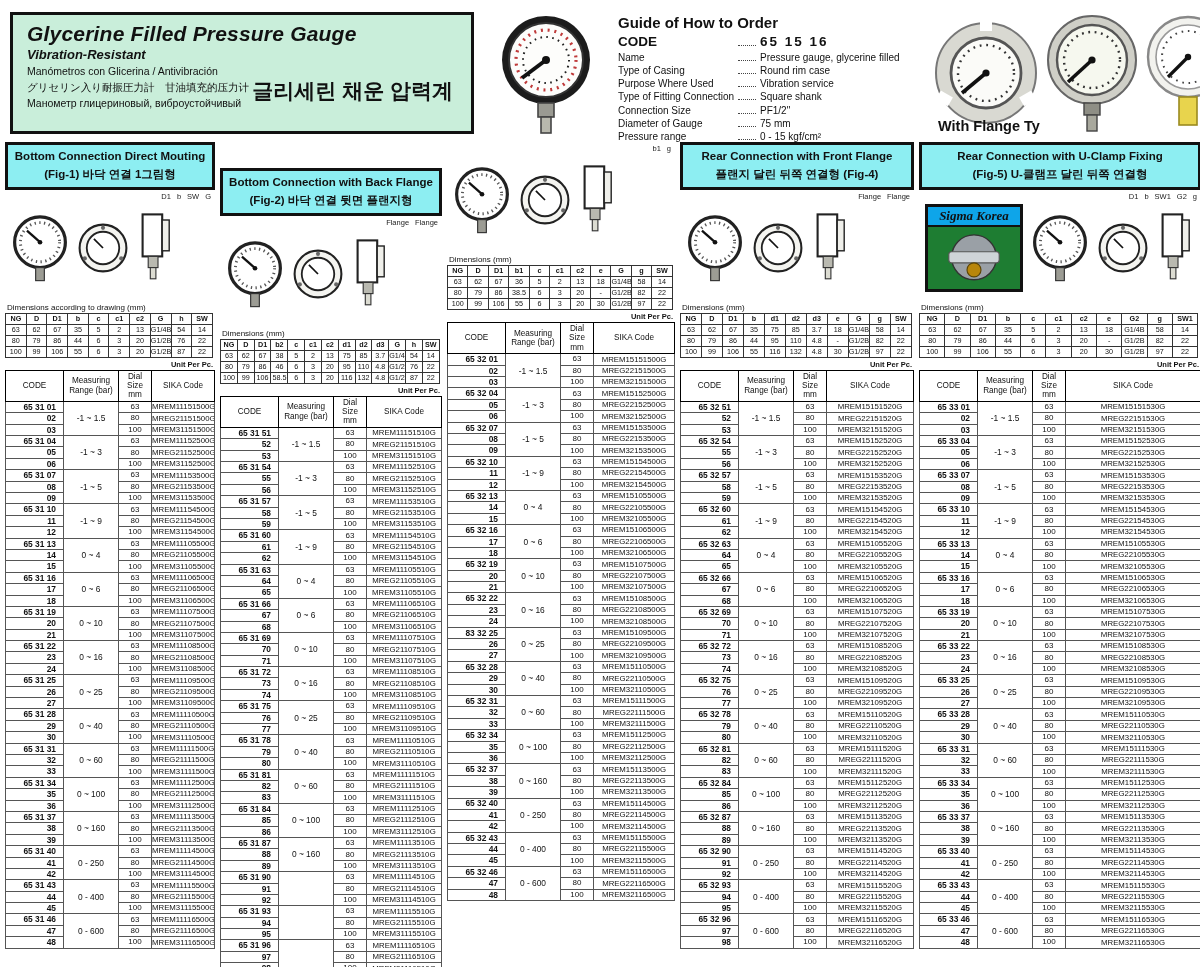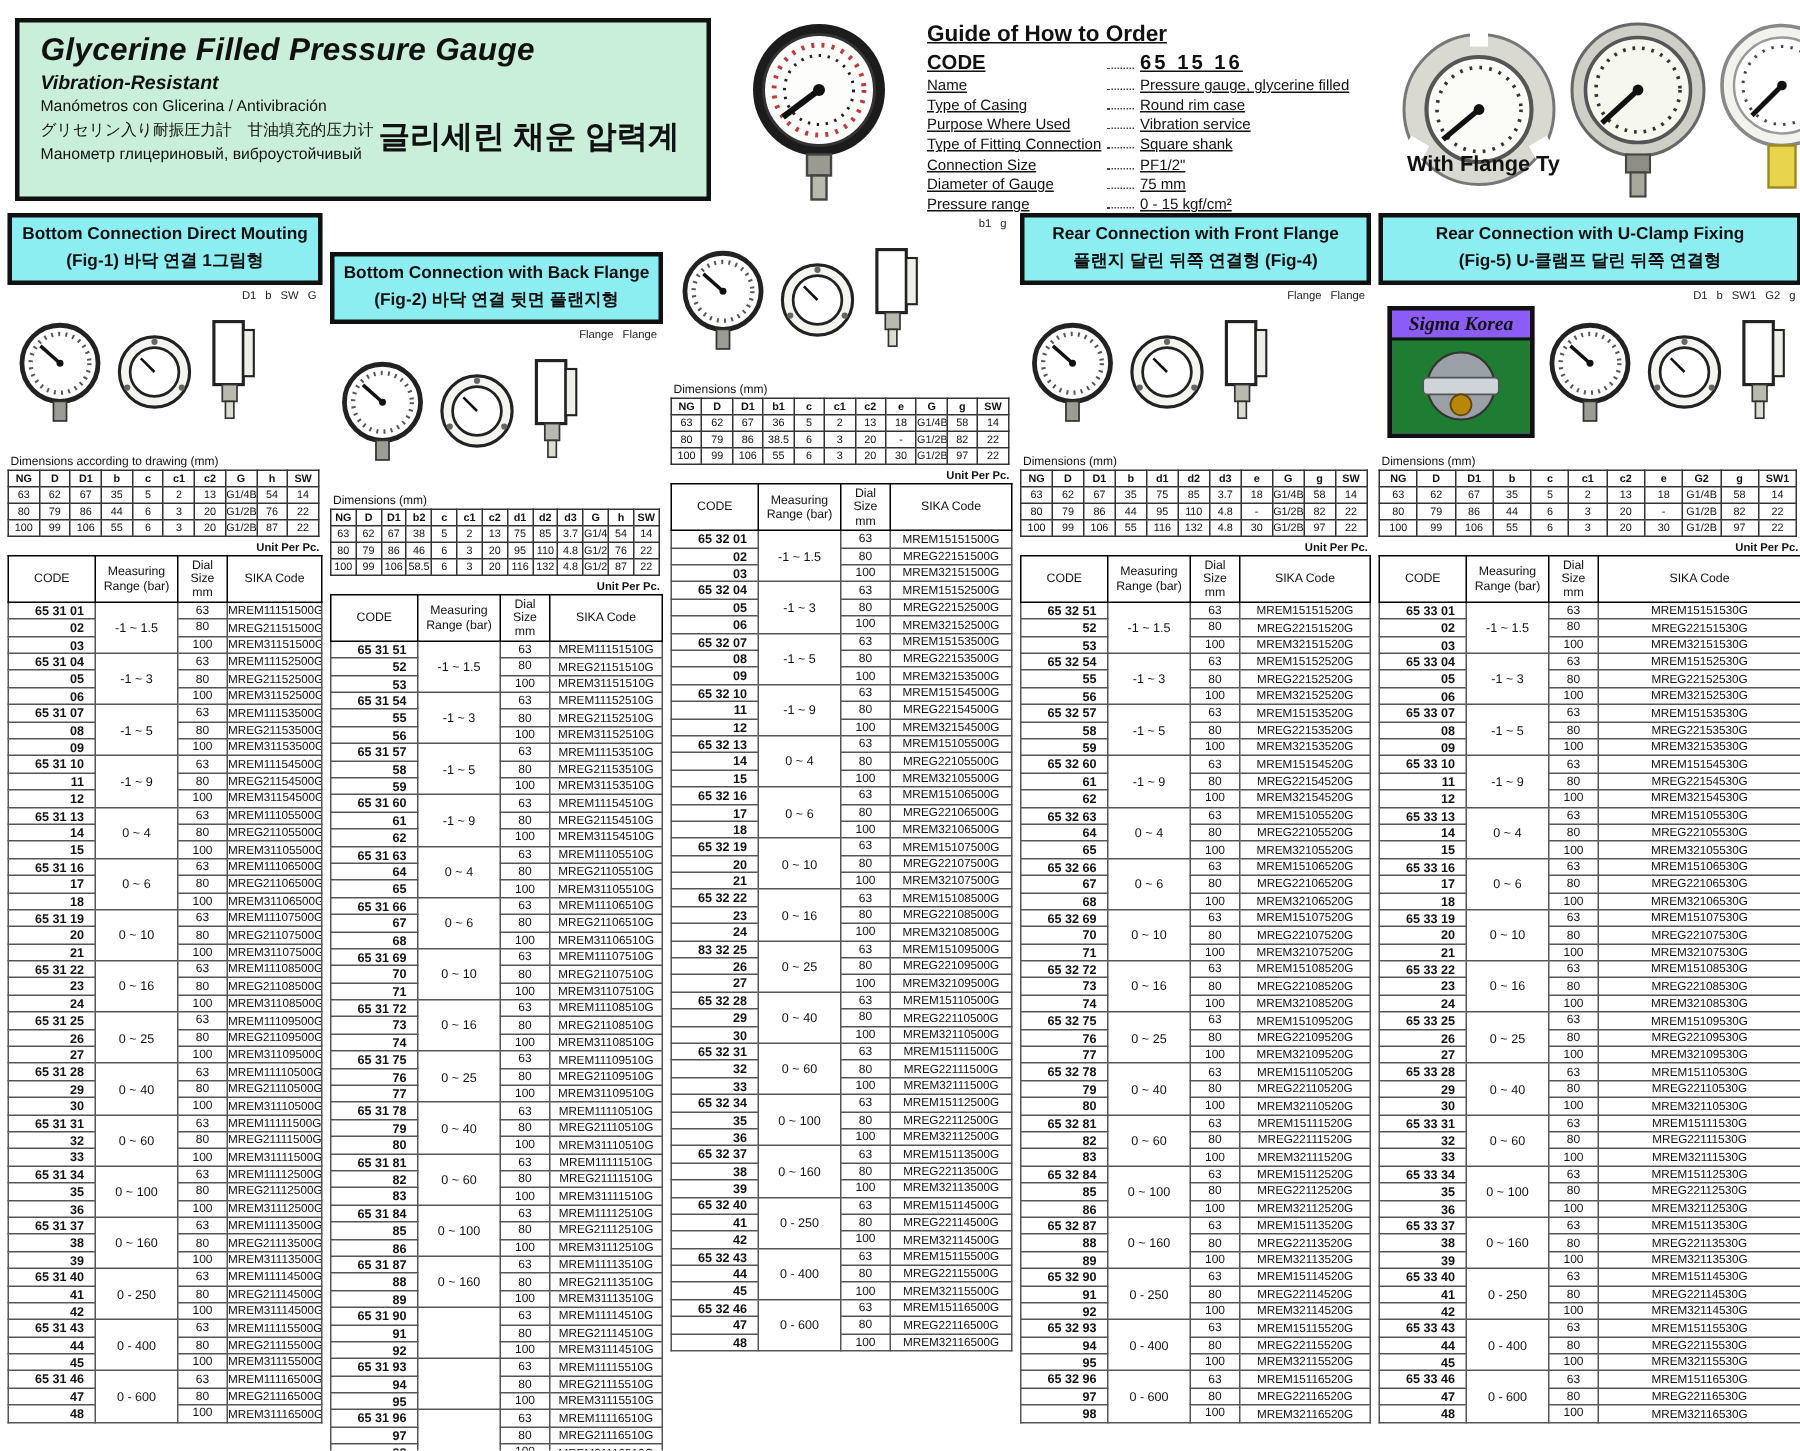--- a/index.html
+++ b/index.html
@@ -5,42 +5,42 @@
   html,body{margin:0;padding:0;background:#fff;}
   body{width:1200px;height:967px;font-family:"Liberation Sans",sans-serif;color:#111;position:relative;overflow:hidden;}
   
   .top{display:flex;gap:24px;padding:12px 11px 4px 10px;height:138px;box-sizing:border-box;}
   .title-box{flex:0 0 464px;background:#c9eeda;border:3px solid #111;padding:7px 12px 4px 14px;position:relative;box-sizing:border-box;}
   .tb-title{font-style:italic;font-weight:bold;font-size:21px;letter-spacing:.2px;}
   .tb-sub{font-style:italic;font-weight:bold;font-size:13px;margin-top:1px;}
   .tb-small{font-size:10.5px;line-height:1.25;margin-top:3px;}
   .tb-kr{position:absolute;right:18px;bottom:26px;font-size:21px;font-weight:bold;}
   .photo-gauge{flex:0 0 96px;display:flex;align-items:flex-start;justify-content:center;}
-  .guide{flex:0 0 292px;padding-top:2px;text-decoration:underline;}
+  .guide{flex:0 0 292px;padding-top:2px;}
   .guide-title{font-weight:bold;font-size:15px;margin-bottom:2px;}
   .g-row{display:flex;align-items:baseline;font-size:10px;line-height:1.32;}
   .g-row .lab{flex:0 0 118px;white-space:nowrap;}
   .g-row .leader{flex:1;border-bottom:1.5px dotted #444;margin:0 4px 2px 2px;min-width:8px;}
   .g-row .val{flex:0 0 150px;white-space:nowrap;}
   .g-row.code-row .lab{font-weight:bold;font-size:13.5px;}
   .g-row.code-row .val{font-weight:bold;font-size:13.5px;letter-spacing:2px;}
   .right-gauges{flex:1;position:relative;display:flex;align-items:center;gap:8px;justify-content:flex-end;padding-right:6px;}
-  .flange-cap{position:absolute;left:4px;bottom:16px;font-weight:bold;font-size:14.5px;}
+  .flange-cap{position:absolute;left:4px;bottom:0;font-weight:bold;font-size:14.5px;}
   
   .cols{display:flex;gap:5px;padding:4px 5px 0 5px;align-items:flex-start;}
   .col{box-sizing:border-box;}
   .col:nth-child(1){flex:0 0 210px;border-radius:26px;}
   .col:nth-child(2){flex:0 0 222px;margin-top:26px;}
   .col:nth-child(3){flex:0 0 228px;}
   .col:nth-child(4){flex:0 0 234px;}
   .col:nth-child(5){flex:1;}
   .col-header{background:#8deef2;border:3px solid #111;text-align:center;font-weight:bold;font-size:11.5px;line-height:1.55;padding:3px 2px;box-sizing:border-box;}
   .figs{height:112px;position:relative;display:flex;align-items:center;gap:8px;padding:4px 2px 0 6px;box-sizing:border-box;}
   .fig-labels{position:absolute;top:2px;right:4px;display:flex;gap:6px;font-size:7.5px;color:#222;}
-  .sigma{flex:0 0 92px;border:3px solid #111;background:#8b5cf6;}
+  .sigma{flex:0 0 92px;border:3px solid #111;background:#0ea5e9;}
   .sigma-t{font-family:"Liberation Serif",serif;font-style:italic;font-weight:bold;font-size:13px;text-align:center;padding:1px 0;}
   .sigma-img{height:62px;background:#1e7d32;display:flex;align-items:center;justify-content:center;border-top:2px solid #111;}
   .dims-title{font-size:8px;margin:1px 0 1px 2px;}
   table{border-collapse:collapse;}
   .dims{width:99%;border:1.4px solid #000;table-layout:fixed;}
   .dims th,.dims td{border:1px solid #333;font-size:7.2px;text-align:center;padding:0;height:10px;line-height:1;overflow:hidden;white-space:nowrap;font-weight:normal;}
   .dims th{font-weight:bold;}
   .unit{text-align:right;font-size:7.5px;font-weight:bold;margin:2px 2px 1px 0;}
   .main-table{width:100%;border:1.6px solid #000;table-layout:fixed;}
   .main-table th{border:1.2px solid #000;font-size:8.2px;font-weight:normal;padding:1px 0;white-space:pre-line;line-height:1.15;height:24px;}

